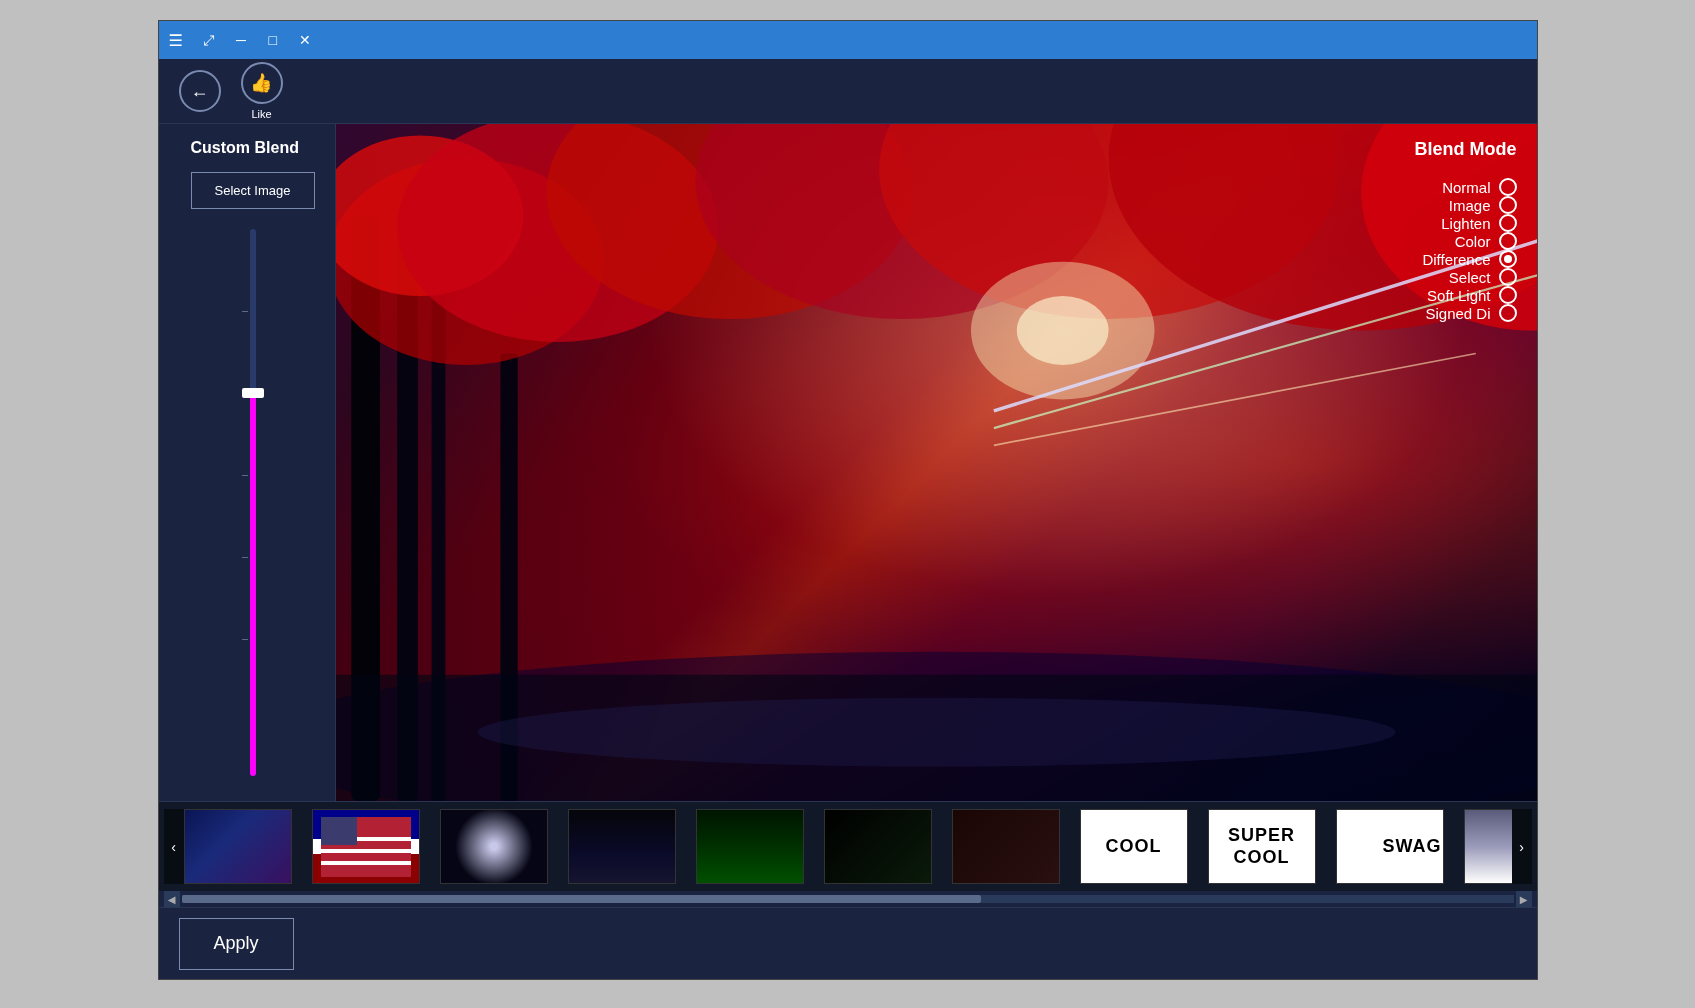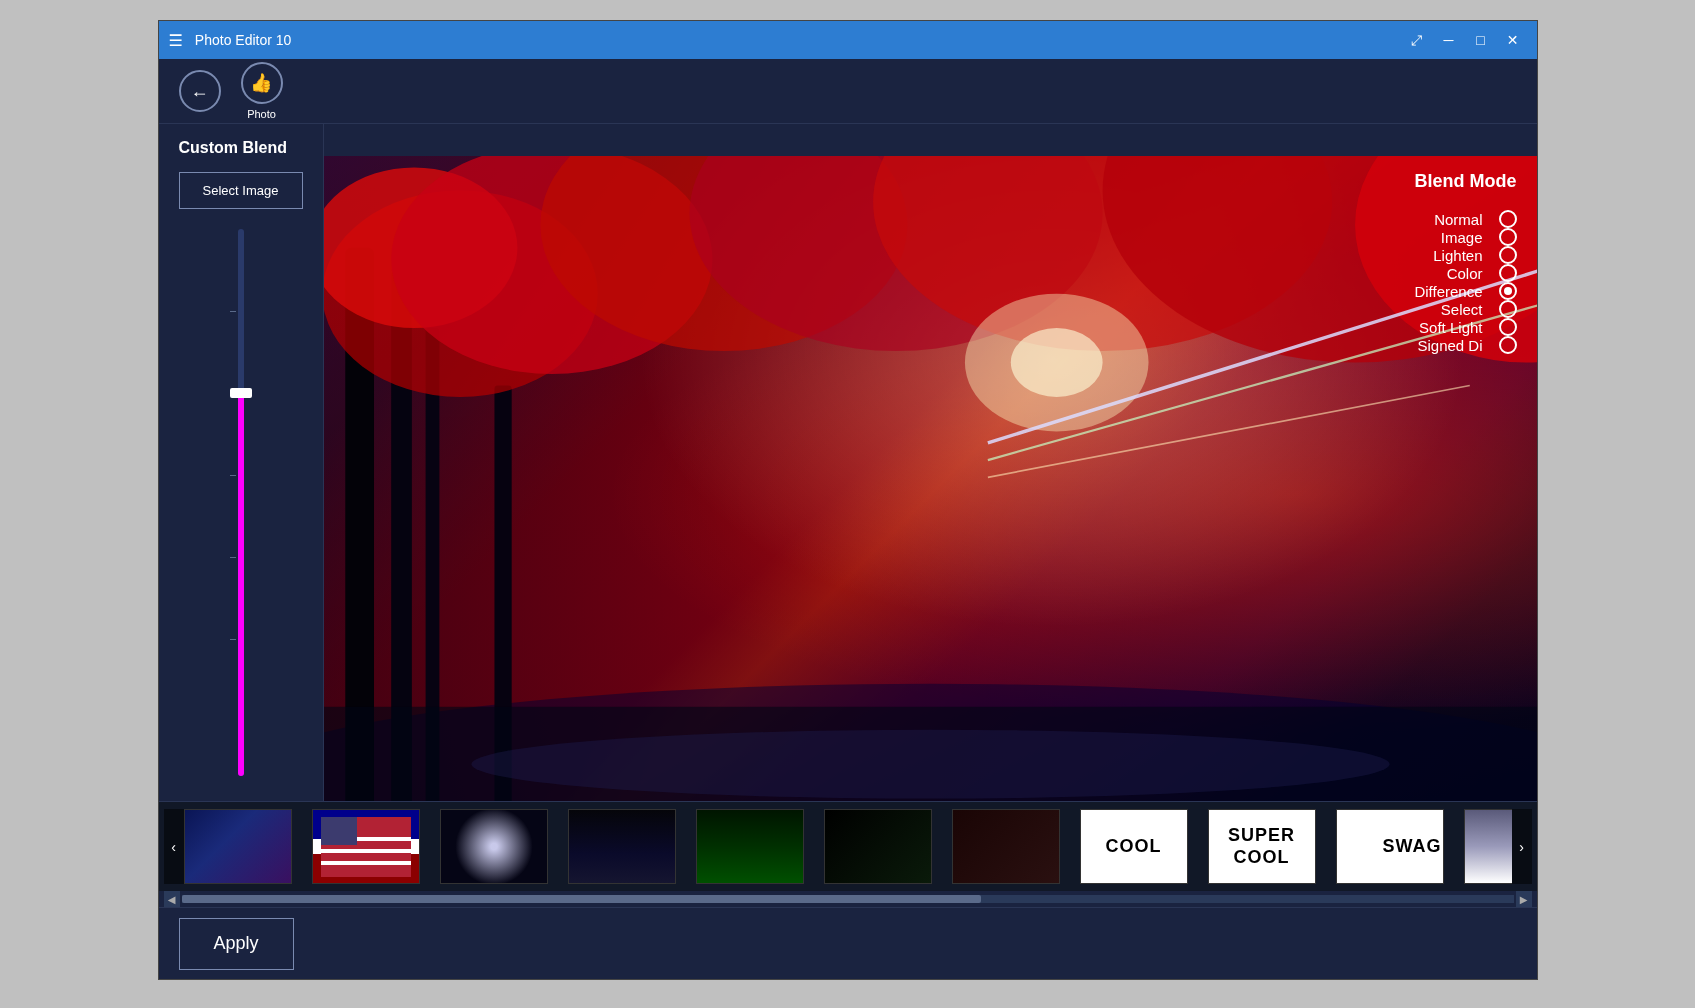--- a/index.html
+++ b/index.html
@@ -96,20 +96,21 @@
       align-items: center;
       justify-content: center;
       font-size: 18px;
       color: white;
     }
 
     .main-content {
       display: flex;
       flex: 1;
       overflow: hidden;
+      padding-left: 12px;
     }
 
     .left-panel {
       width: 165px;
       background: #1a2340;
       flex-shrink: 0;
       display: flex;
       flex-direction: column;
       padding: 15px 20px;
       border-right: 1px solid #2a3555;
@@ -201,21 +202,20 @@
         #2d0a1a 15%,
         #8b0000 30%,
         #cc0000 45%,
         #ff2200 50%,
         #aa0022 60%,
         #660033 75%,
         #1a0520 85%,
         #0a0515 100%
       );
       position: relative;
-      margin-top: 32px;
     }
 
     .photo-overlay {
       position: absolute;
       top: 0; left: 0; right: 0; bottom: 0;
       background: radial-gradient(ellipse at 60% 30%, rgba(255,255,200,0.3) 0%, transparent 40%),
                   radial-gradient(ellipse at 80% 50%, rgba(255,50,0,0.4) 0%, transparent 50%),
                   linear-gradient(180deg, rgba(100,0,50,0.3) 0%, rgba(0,0,30,0.6) 100%);
     }
 
@@ -232,21 +232,21 @@
       color: white;
       font-size: 18px;
       font-weight: 600;
       margin-bottom: 8px;
       text-align: right;
     }
 
     .blend-option {
       display: flex;
       align-items: center;
-      gap: 16px;
+      gap: 8px;
       justify-content: flex-end;
       cursor: pointer;
     }
 
     .blend-label {
       color: white;
       font-size: 15px;
       font-weight: 500;
     }
 
@@ -394,36 +394,35 @@
       pointer-events: none;
     }
   </style>
 </head>
 <body>
 
 <div class="window">
 
   <div class="title-bar">
     <span class="title-bar-menu">☰</span>
-    <span class="title-bar-title">Photo Editor 10</span>
     <div class="title-bar-controls">
       <button class="title-btn">⤢</button>
       <button class="title-btn">─</button>
       <button class="title-btn">□</button>
       <button class="title-btn close">✕</button>
     </div>
   </div>
 
   <div class="toolbar">
     <button class="toolbar-btn">
       <div class="toolbar-btn-circle">←</div>
     </button>
     <button class="toolbar-btn">
       <div class="toolbar-btn-circle">👍</div>
-      <span>Photo</span>
+      <span>Like</span>
     </button>
   </div>
 
   <div class="main-content">
 
     <div class="left-panel">
       <div class="panel-title">Custom Blend</div>
       <button class="select-image-btn">Select Image</button>
       <div class="slider-container">
         <div class="vertical-slider">

